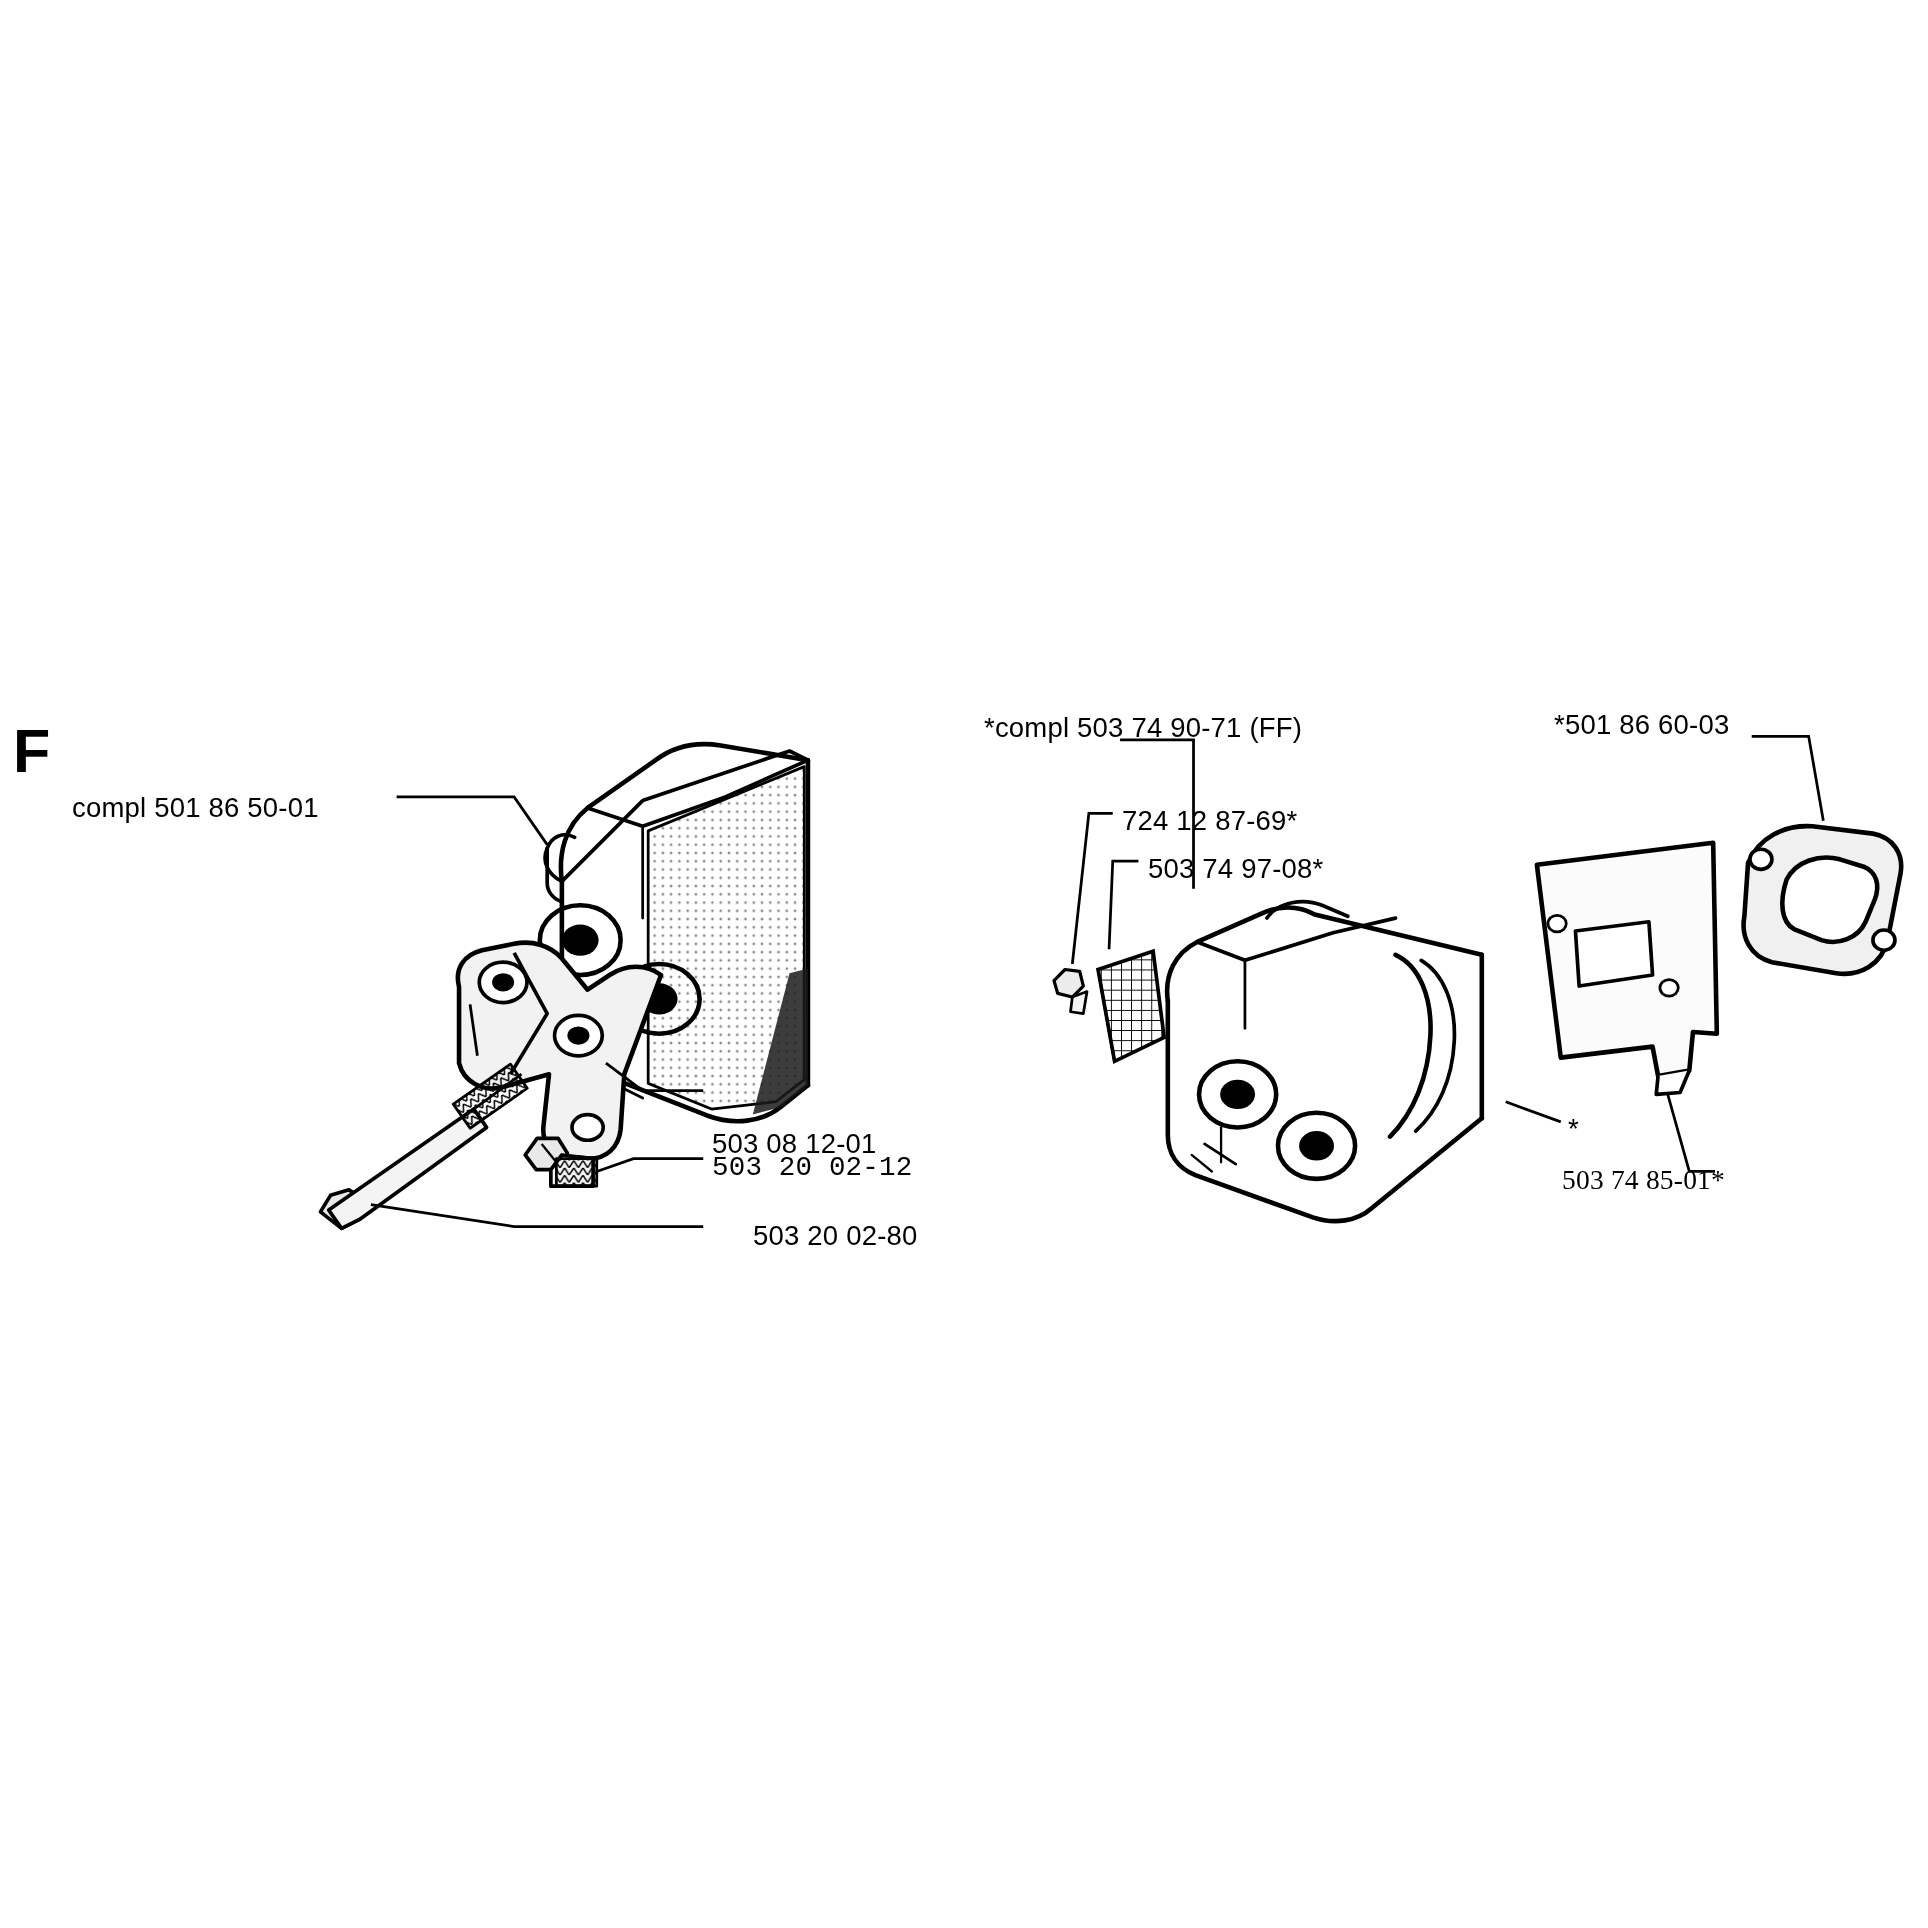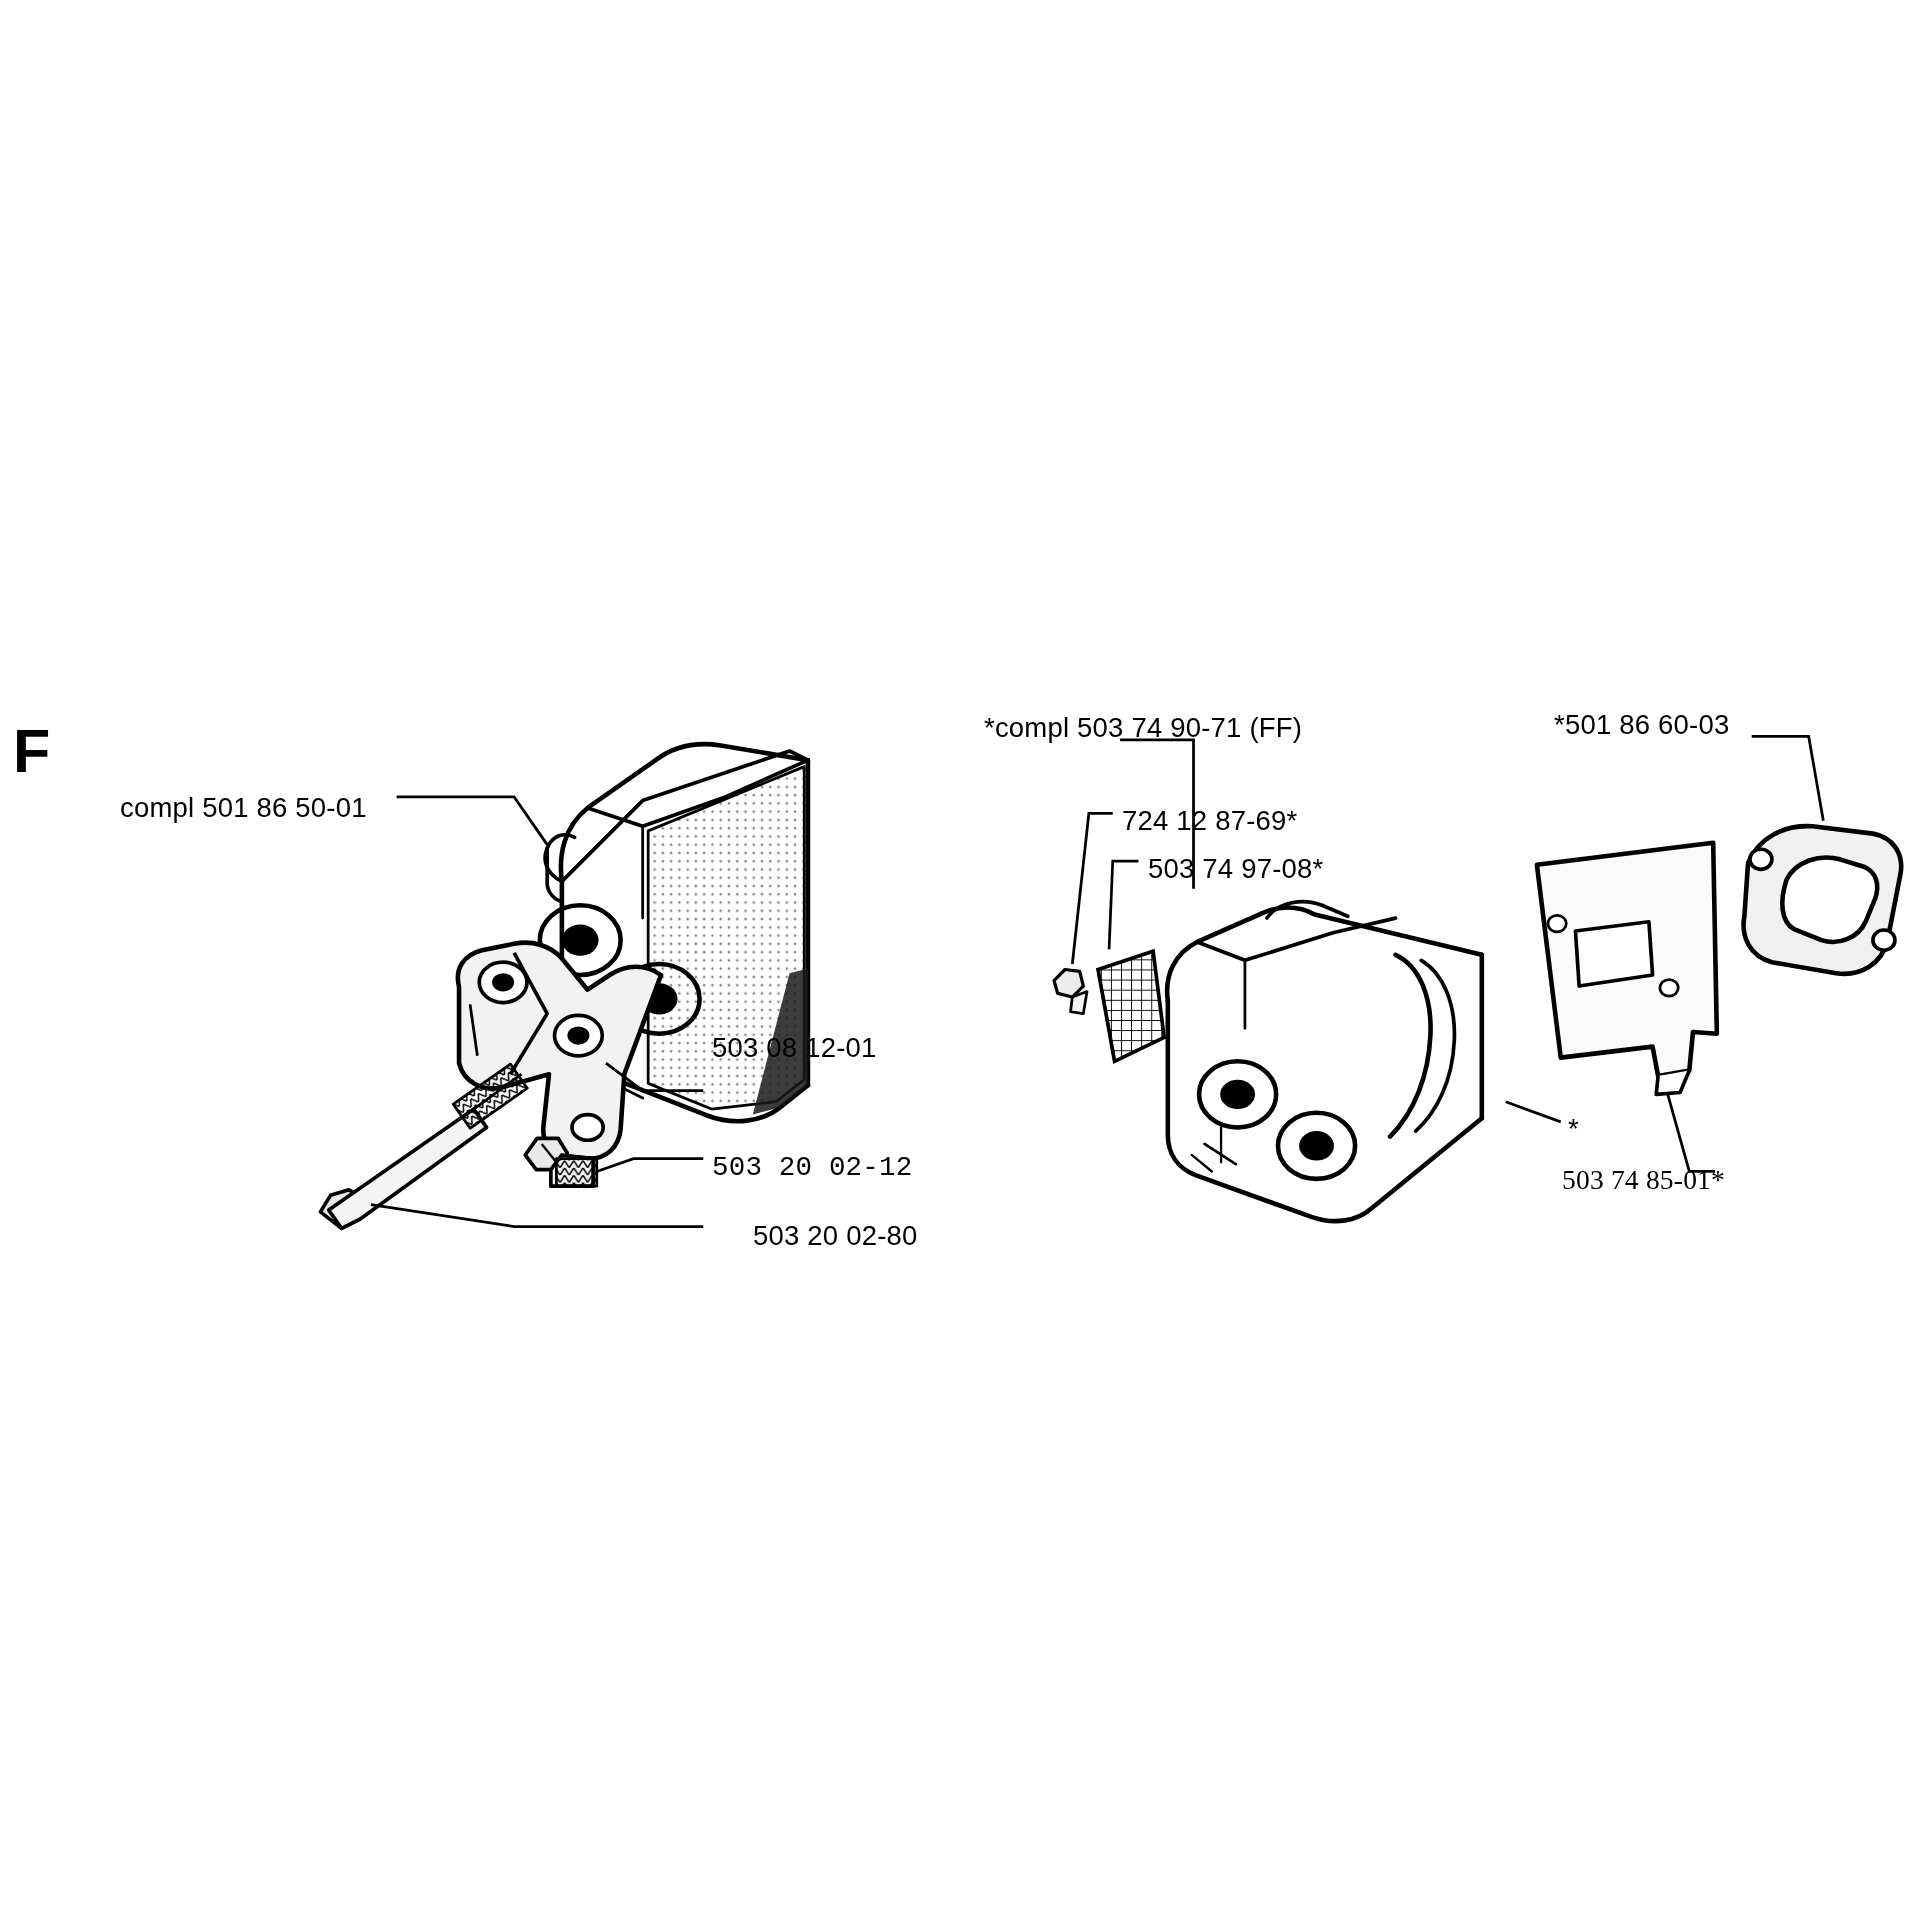--- a/index.html
+++ b/index.html
@@ -245,25 +245,25 @@
       <path d="M1240 938 L1212 938 L1208 1034"></path>
 
       <path d="M1908 802 L1970 802 L1986 894"></path>
 
       <path d="M1868 1276 L1840 1276 L1816 1190"></path>
 
       <path d="M1700 1222 L1640 1200"></path>
     </g>
   </svg>
 
-  <div class="label" style="left:72px; top:792px;margin-left:48px;">
+  <div class="label" style="left:72px; top:792px;">
     <span><b>compl</b> 501 86 50-01</span>
   </div>
 
-  <div class="label" style="left:712px; top:1032px;">
+  <div class="label" style="left:712px; top:1128px;">
     <span>503 08 12-01</span>
   </div>
 
   <div class="label" style="left:712px; top:1152px;font-family:Liberation Mono, monospace;">
     <span>503 20 02-12</span>
   </div>
 
   <div class="label" style="left:753px; top:1220px;text-align:center;">
     <span>503 20 02-80</span>
   </div>

